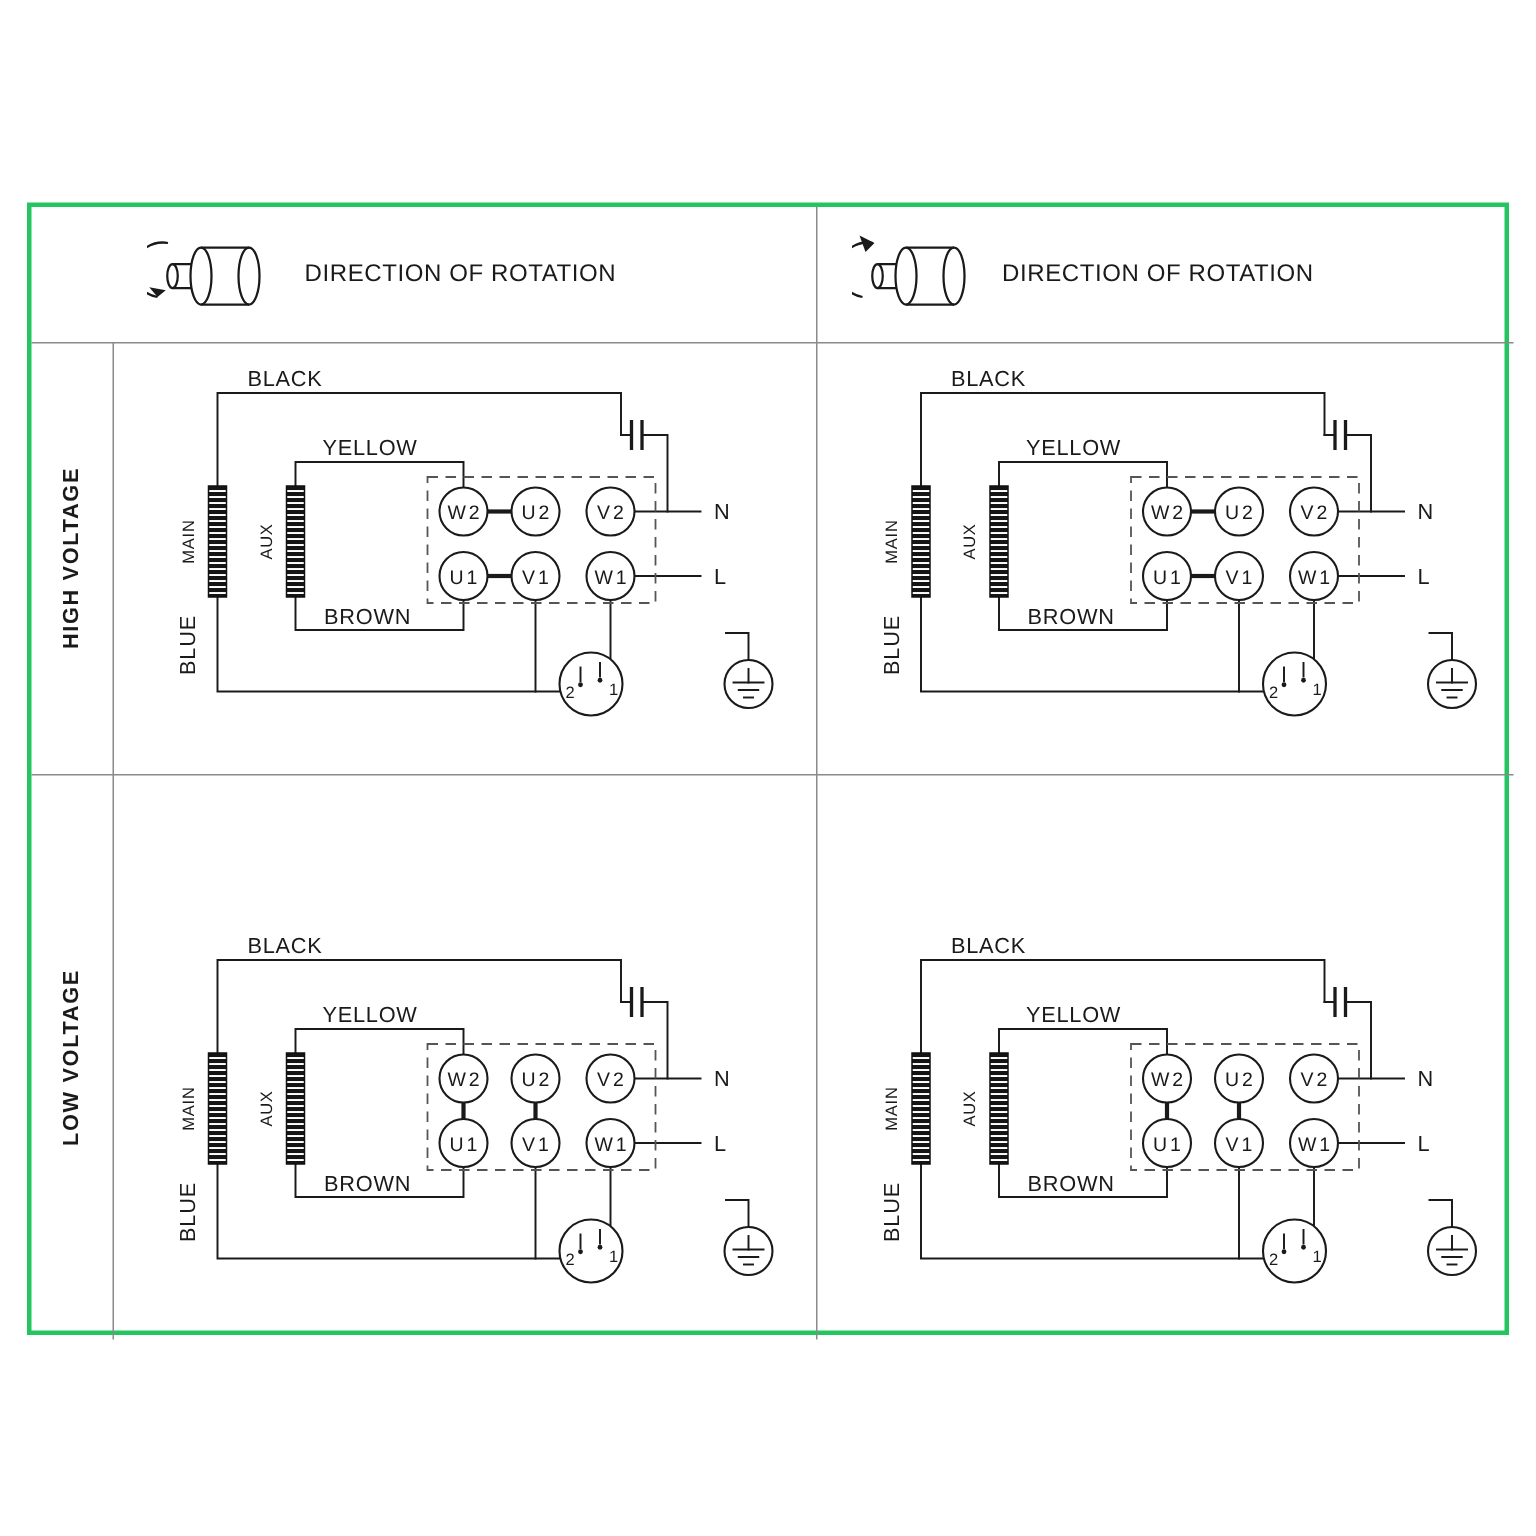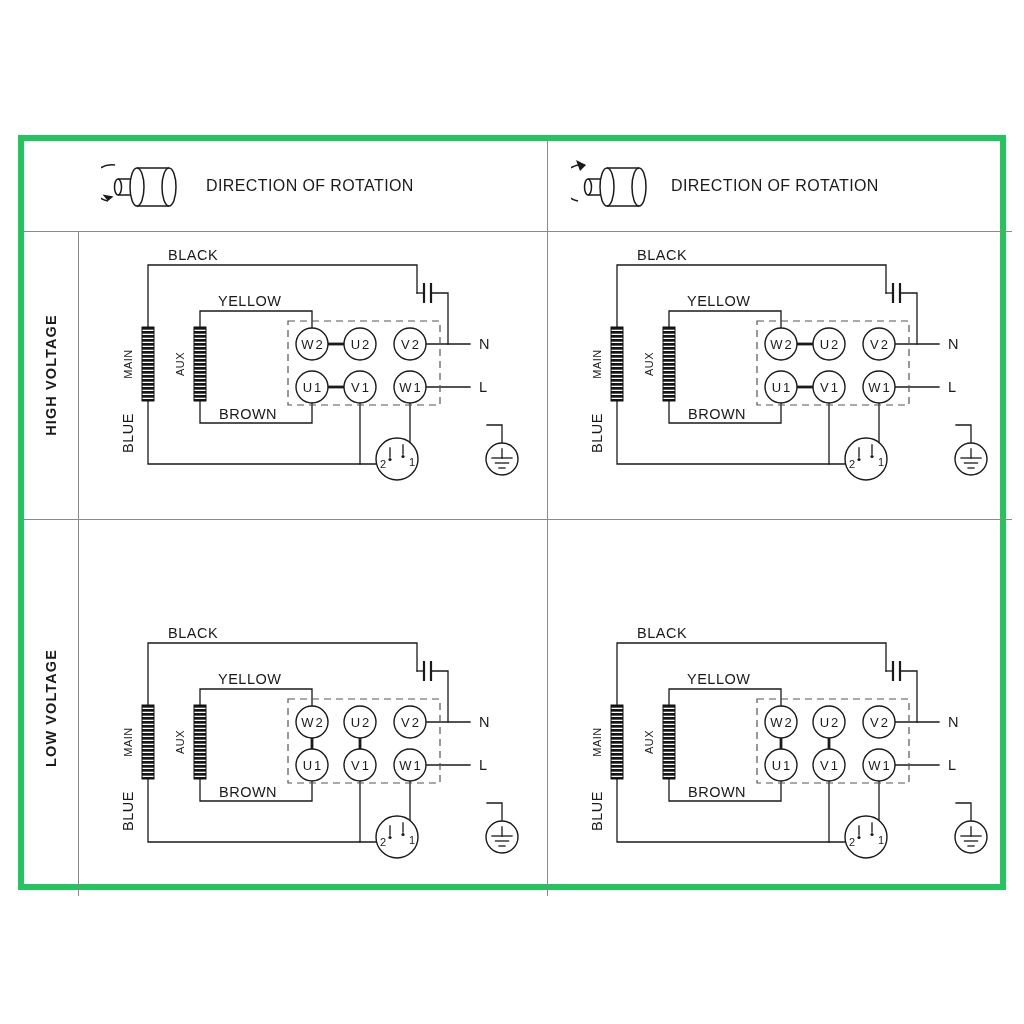--- a/index.html
+++ b/index.html
@@ -1,20 +1,20 @@
 <!DOCTYPE html>
 <html><head>
 <meta charset="utf-8">
 <style>
   * { margin:0; padding:0; box-sizing:border-box; }
   html,body { width:1024px; height:1024px; background:#ffffff; }
   body { font-family:"Liberation Sans", sans-serif; color:#1a1a1a; position:relative; }
 
   .frame { position:absolute; left:18px; top:135px; width:988px; height:755px;
-           border:6px solid #22c55e; }
+           border:3px solid #22c55e; }
   .hline, .vline { position:absolute; background:#8a8a8a; }
 
   .header-cell { position:absolute; top:0; height:90px; display:flex; align-items:center; }
   .header-cell.hc-left  { left:0;  width:523px; padding-left:77px; gap:21px; }
   .header-cell.hc-right { left:523px; width:465px; padding-left:24px; gap:16px; }
   .header-title { font-size:16px; letter-spacing:0.4px; color:#1a1a1a; }
 
   .row-label { position:absolute; left:0; width:54px; display:flex;
                align-items:center; justify-content:center; }
   .row-label span { transform:rotate(-90deg); white-space:nowrap;

